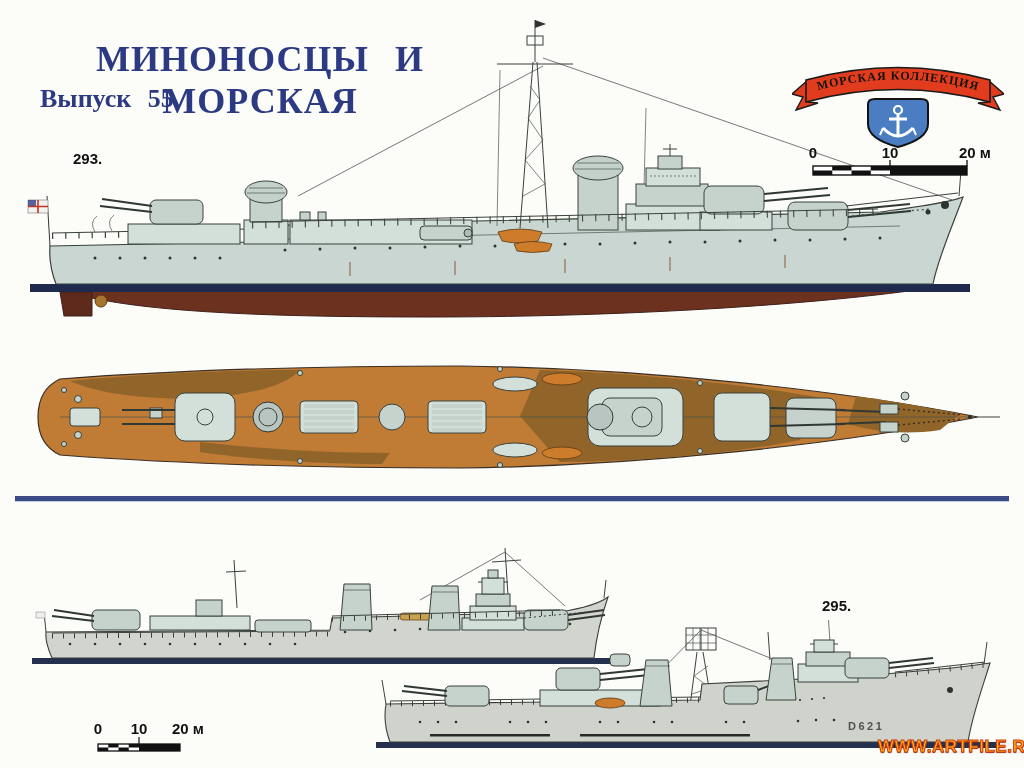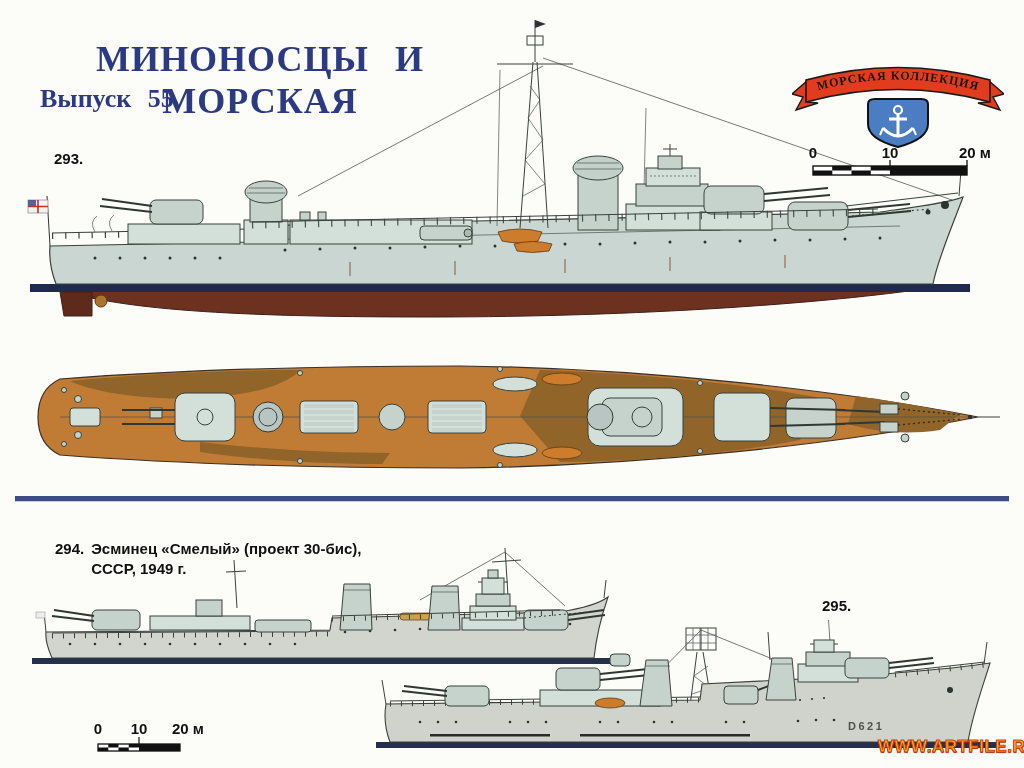--- a/index.html
+++ b/index.html
@@ -58,21 +58,21 @@
         <polygon points="196,40 212,54 201,57 208,70 186,63 196,62" fill="#e23c1e" stroke="#1a1a1a" stroke-width="1.4"></polygon>
         <path d="M14,40 Q106,15 198,40 L198,62 Q106,37 14,62 Z" fill="#e23c1e" stroke="#1a1a1a" stroke-width="1.6"></path>
         <path id="ribbonpath" d="M20,52 Q106,27 192,52" fill="none"></path>
         <text font-family="Liberation Serif,serif" font-size="12" font-weight="bold" fill="#171208" letter-spacing="1">
           <textPath href="#ribbonpath" startOffset="50%" text-anchor="middle">МОРСКАЯ КОЛЛЕКЦИЯ</textPath>
         </text>
       </g>
     </svg>
   </div>
 
-  <div class="caption" style="left:54px;top:149px;">
+  <div class="caption" style="left:73px;top:149px;">
     <span class="num">293.</span>
   </div>
 
   <svg class="shipsvg" style="left:20px;top:10px;" width="990" height="322" viewBox="20 10 990 322">
     <path class="wire" d="M543,58 L952,200 M543,66 L298,196"></path>
     <g>
       <path d="M56,288 C120,312 260,317 430,317 C640,317 830,303 930,288 Z" fill="#6d3120" stroke="#40201a"></path>
       <path d="M60,292 L92,292 L92,316 L64,316 Z" fill="#5e2a1b" stroke="#40201a"></path>
       <circle cx="101" cy="301" r="6" fill="#a9742e" stroke="#5e3a14"></circle>
     </g>
@@ -239,27 +239,20 @@
         <circle cx="500" cy="465" r="2.5" class="sup2"></circle>
       <circle cx="700" cy="383" r="2.5" class="sup2"></circle>
         <circle cx="700" cy="451" r="2.5" class="sup2"></circle>
       <circle cx="64" cy="390" r="2.5" class="sup2"></circle>
         <circle cx="64" cy="444" r="2.5" class="sup2"></circle>
     </g>
   </svg>
 
   <div class="divider"></div>
 
-  <div class="caption" style="left:55px;top:539px;">
-    <span class="num">294.</span>
-    <span class="lines">
-      <span>Эсминец «Смелый» (проект 30-бис),</span>
-      <span>СССР, 1949 г.</span>
-    </span>
-  </div>
 
   <svg class="shipsvg" style="left:25px;top:520px;" width="600" height="170" viewBox="25 520 600 170">
     <g>
       <path class="ln" d="M508,596 L505,548 M492,562 L521,560" stroke-width="1.1"></path>
       <path class="ln" d="M237,608 L234,560 M226,572 L246,571" stroke-width="1"></path>
       <path class="wire" d="M505,552 L420,600 M505,552 L565,606"></path>
     </g>
     <rect x="32" y="658" width="586" height="6" fill="#25304f"></rect>
     <g>
       <path d="M46,632 L330,630 L332,618 L560,612 C585,608 600,603 608,597 C600,620 596,640 594,658 L52,658 C48,649 45,641 46,632 Z" fill="#d1d5cd" stroke="#3a3f39" stroke-width="1.1"></path>

